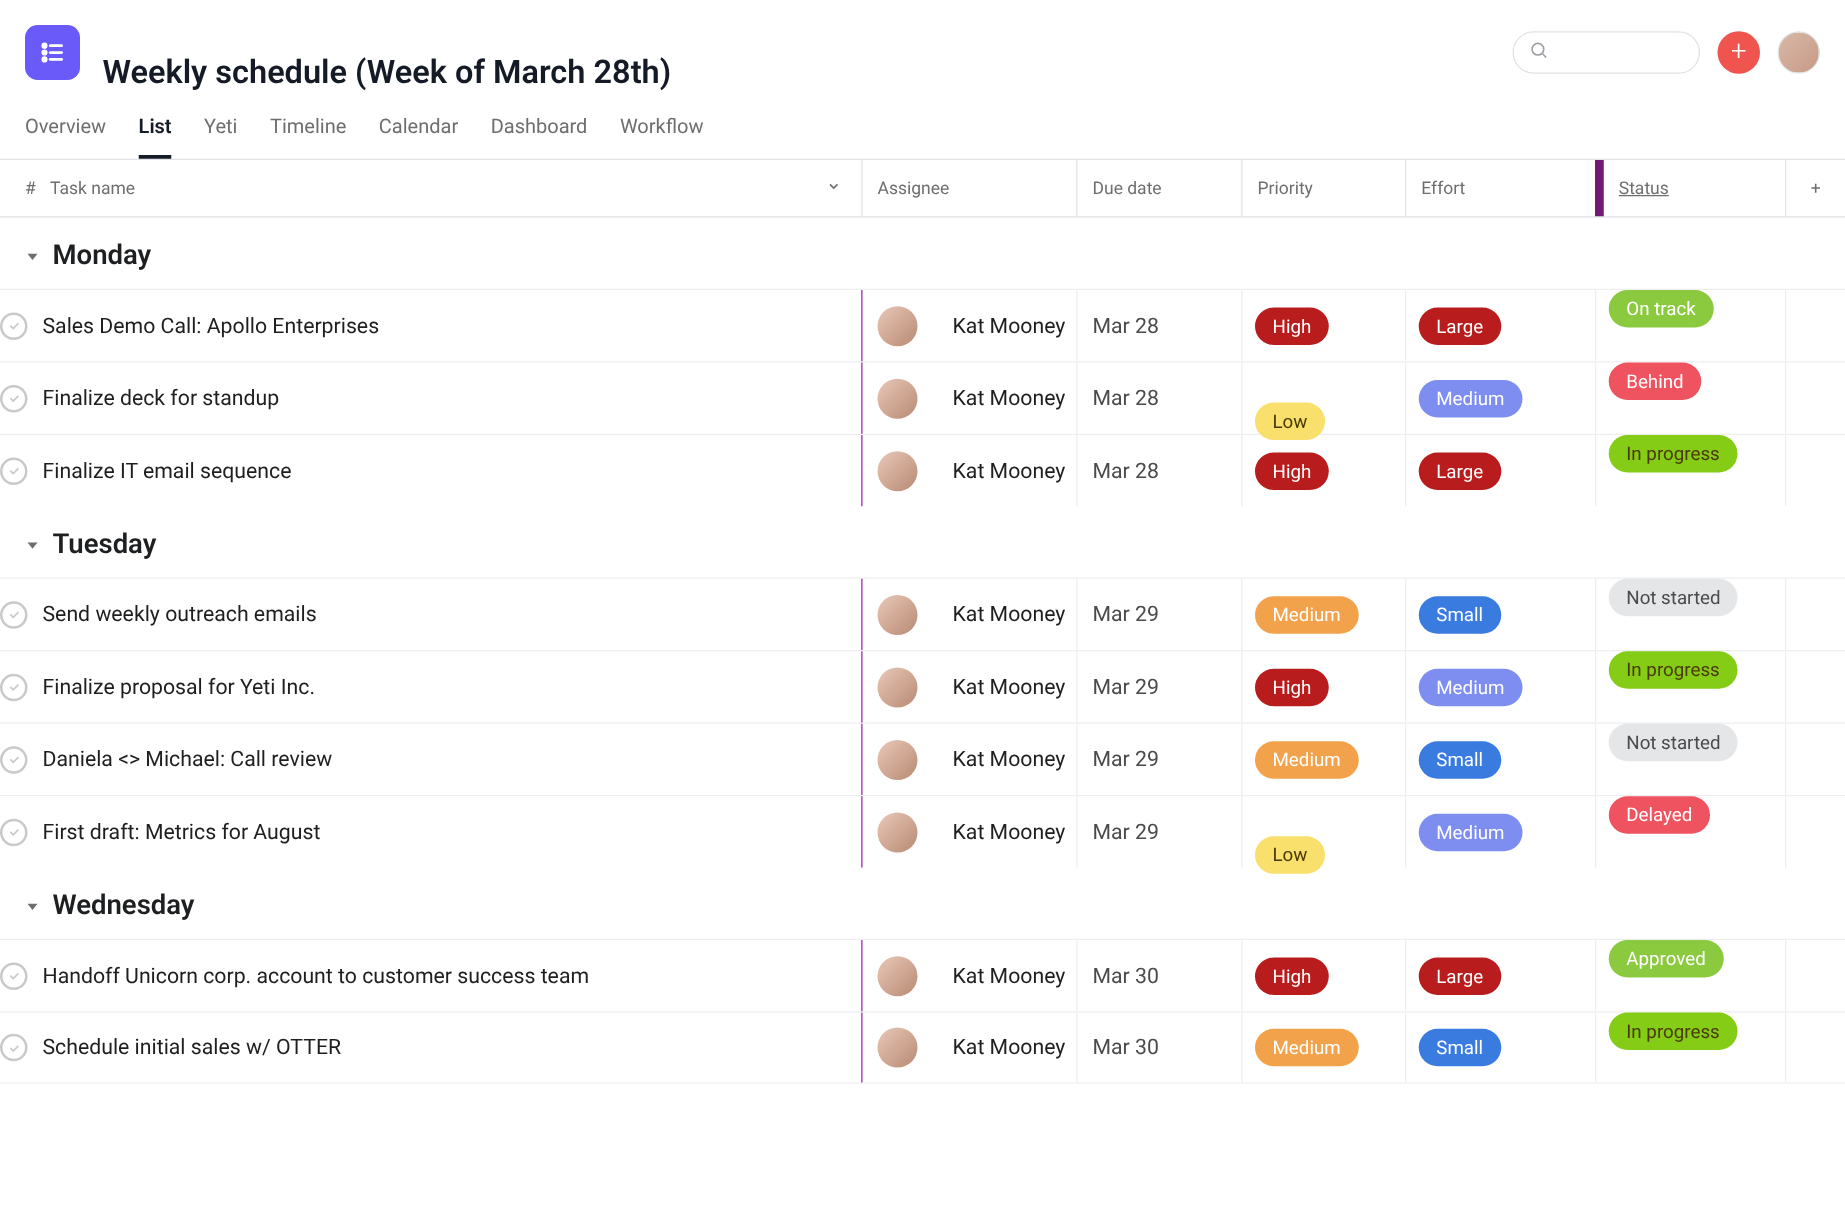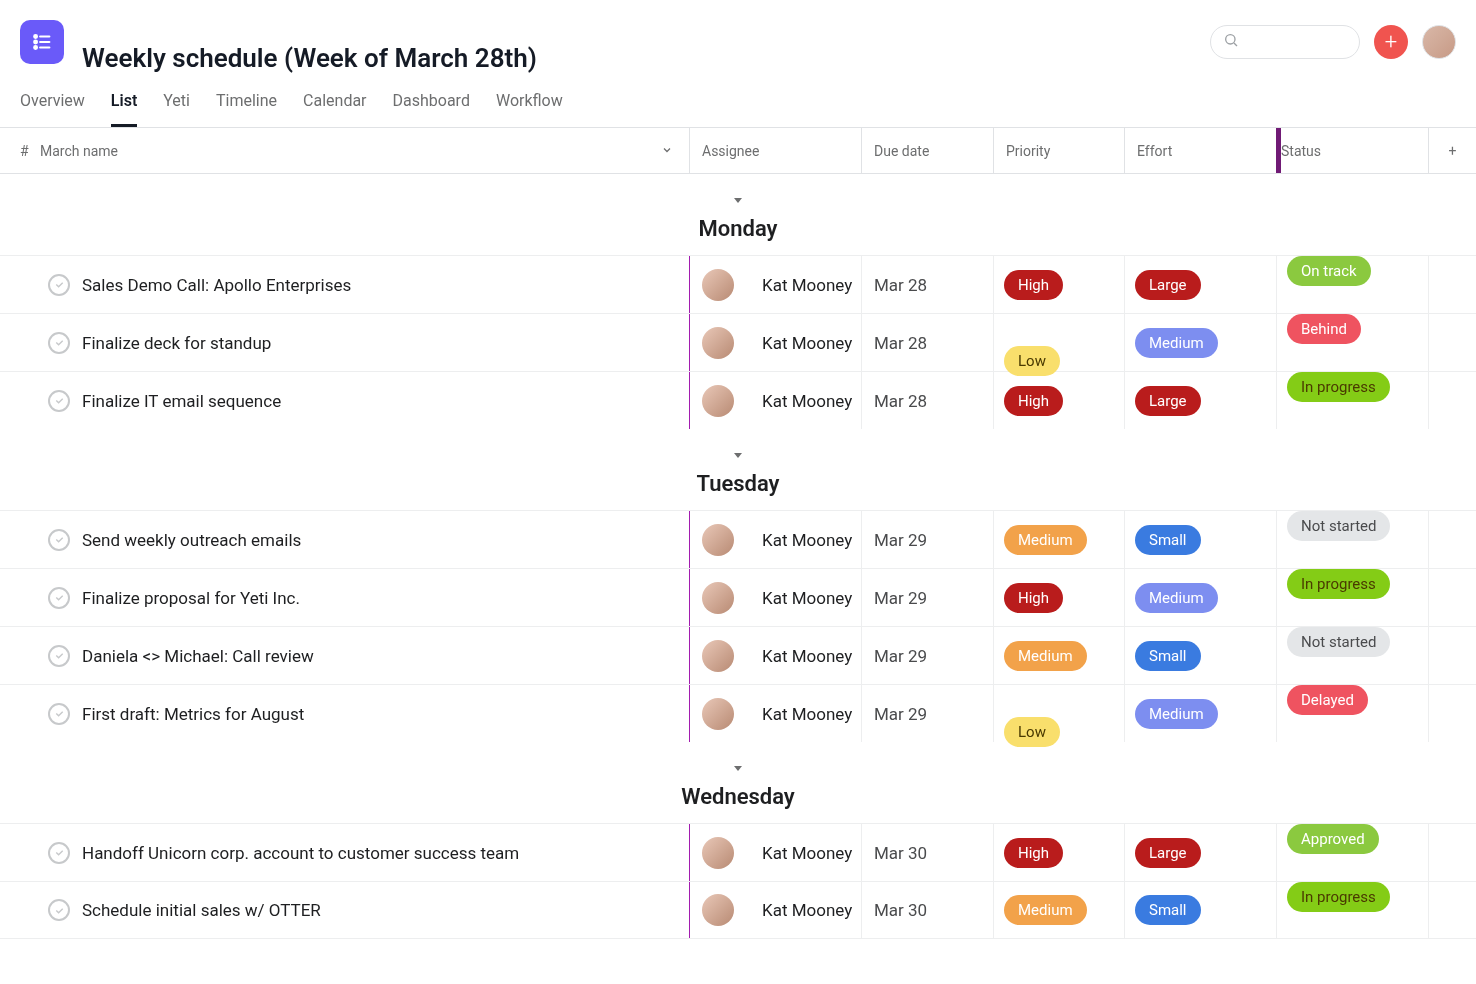--- a/index.html
+++ b/index.html
@@ -81,47 +81,45 @@
     color: #6d6e6f;
     align-items: center;
     height: 46px;
   }
   .col-num { width: 40px; padding-left: 20px; }
   .col-task { flex: 1; display:flex; align-items:center; justify-content:space-between; padding-right:16px;}
   .col-assignee { width: 172px; border-left:1px solid #e0e2e5; padding-left:12px; height:100%; display:flex; align-items:center;}
   .col-date { width: 132px; border-left:1px solid #e0e2e5; padding-left:12px; height:100%; display:flex; align-items:center;}
   .col-priority { width: 131px; border-left:1px solid #e0e2e5; padding-left:12px; height:100%; display:flex; align-items:center;}
   .col-effort { width: 152px; border-left:1px solid #e0e2e5; padding-left:12px; height:100%; display:flex; align-items:center;}
-  .col-status { width: 152px; border-left:5px solid #701a75; height:100%; display:flex; align-items:center;}
+  .col-status { width: 152px; border-left:7px solid #701a75; padding-left:12px; height:100%; display:flex; align-items:center;text-decoration:underline;}
   .col-add { width: 48px; border-left:1px solid #e0e2e5; display:flex; align-items:center; justify-content:center; height:100%; color:#6d6e6f;}
   .section-header {
     display: flex; align-items: center; gap: 8px;
     padding: 18px 18px 14px 18px;
     font-size: 22px;
     font-weight: 600;
-    flex-direction: column;
   }
   .collapse-icon {
     width: 16px; height: 16px;
     display:flex; align-items:center; justify-content:center;
     cursor:pointer;
   }
   .collapse-icon svg { width:12px; height:12px; }
   .row {
     display: flex;
     border-top: 1px solid #edeeef;
     height: 58px;
     align-items: stretch;
     font-size: 17px;
   }
   .row:last-child { border-bottom: 1px solid #edeeef; }
   .row .task-cell {
     display:flex; align-items:center; gap:12px;
     flex:1;
-    padding-left: 48px;
   }
   .check-circle {
     width:22px; height:22px; border:2px solid #c7c9cb; border-radius:50%;
     display:flex; align-items:center; justify-content:center;
     flex-shrink:0; cursor:pointer;
   }
   .check-circle svg { width:11px; height:11px; stroke:#c7c9cb; }
   .assignee-cell { width:172px; border-left:1px solid #a21caf; display:flex; align-items:center; gap:28px; padding-left:12px;}
   .avatar {
     width:32px; height:32px; border-radius:50%;
@@ -199,21 +197,21 @@
     <div class="tab">Yeti</div>
     <div class="tab">Timeline</div>
     <div class="tab">Calendar</div>
     <div class="tab">Dashboard</div>
     <div class="tab">Workflow</div>
   </div>
 
 <div class="table-header">
   <div class="col-num">#</div>
   <div class="col-task">
-    <span>March name</span>
+    <span>Task name</span>
     <span class="chev-down">
       <svg width="12" height="12" viewBox="0 0 24 24" fill="none" stroke="#6d6e6f" stroke-width="2.5">
           <polyline points="6 9 12 15 18 9"></polyline>
         </svg>
     </span>
   </div>
   <div class="col-assignee">Assignee</div>
   <div class="col-date">Due date</div>
   <div class="col-priority">Priority</div>
   <div class="col-effort">Effort</div>

